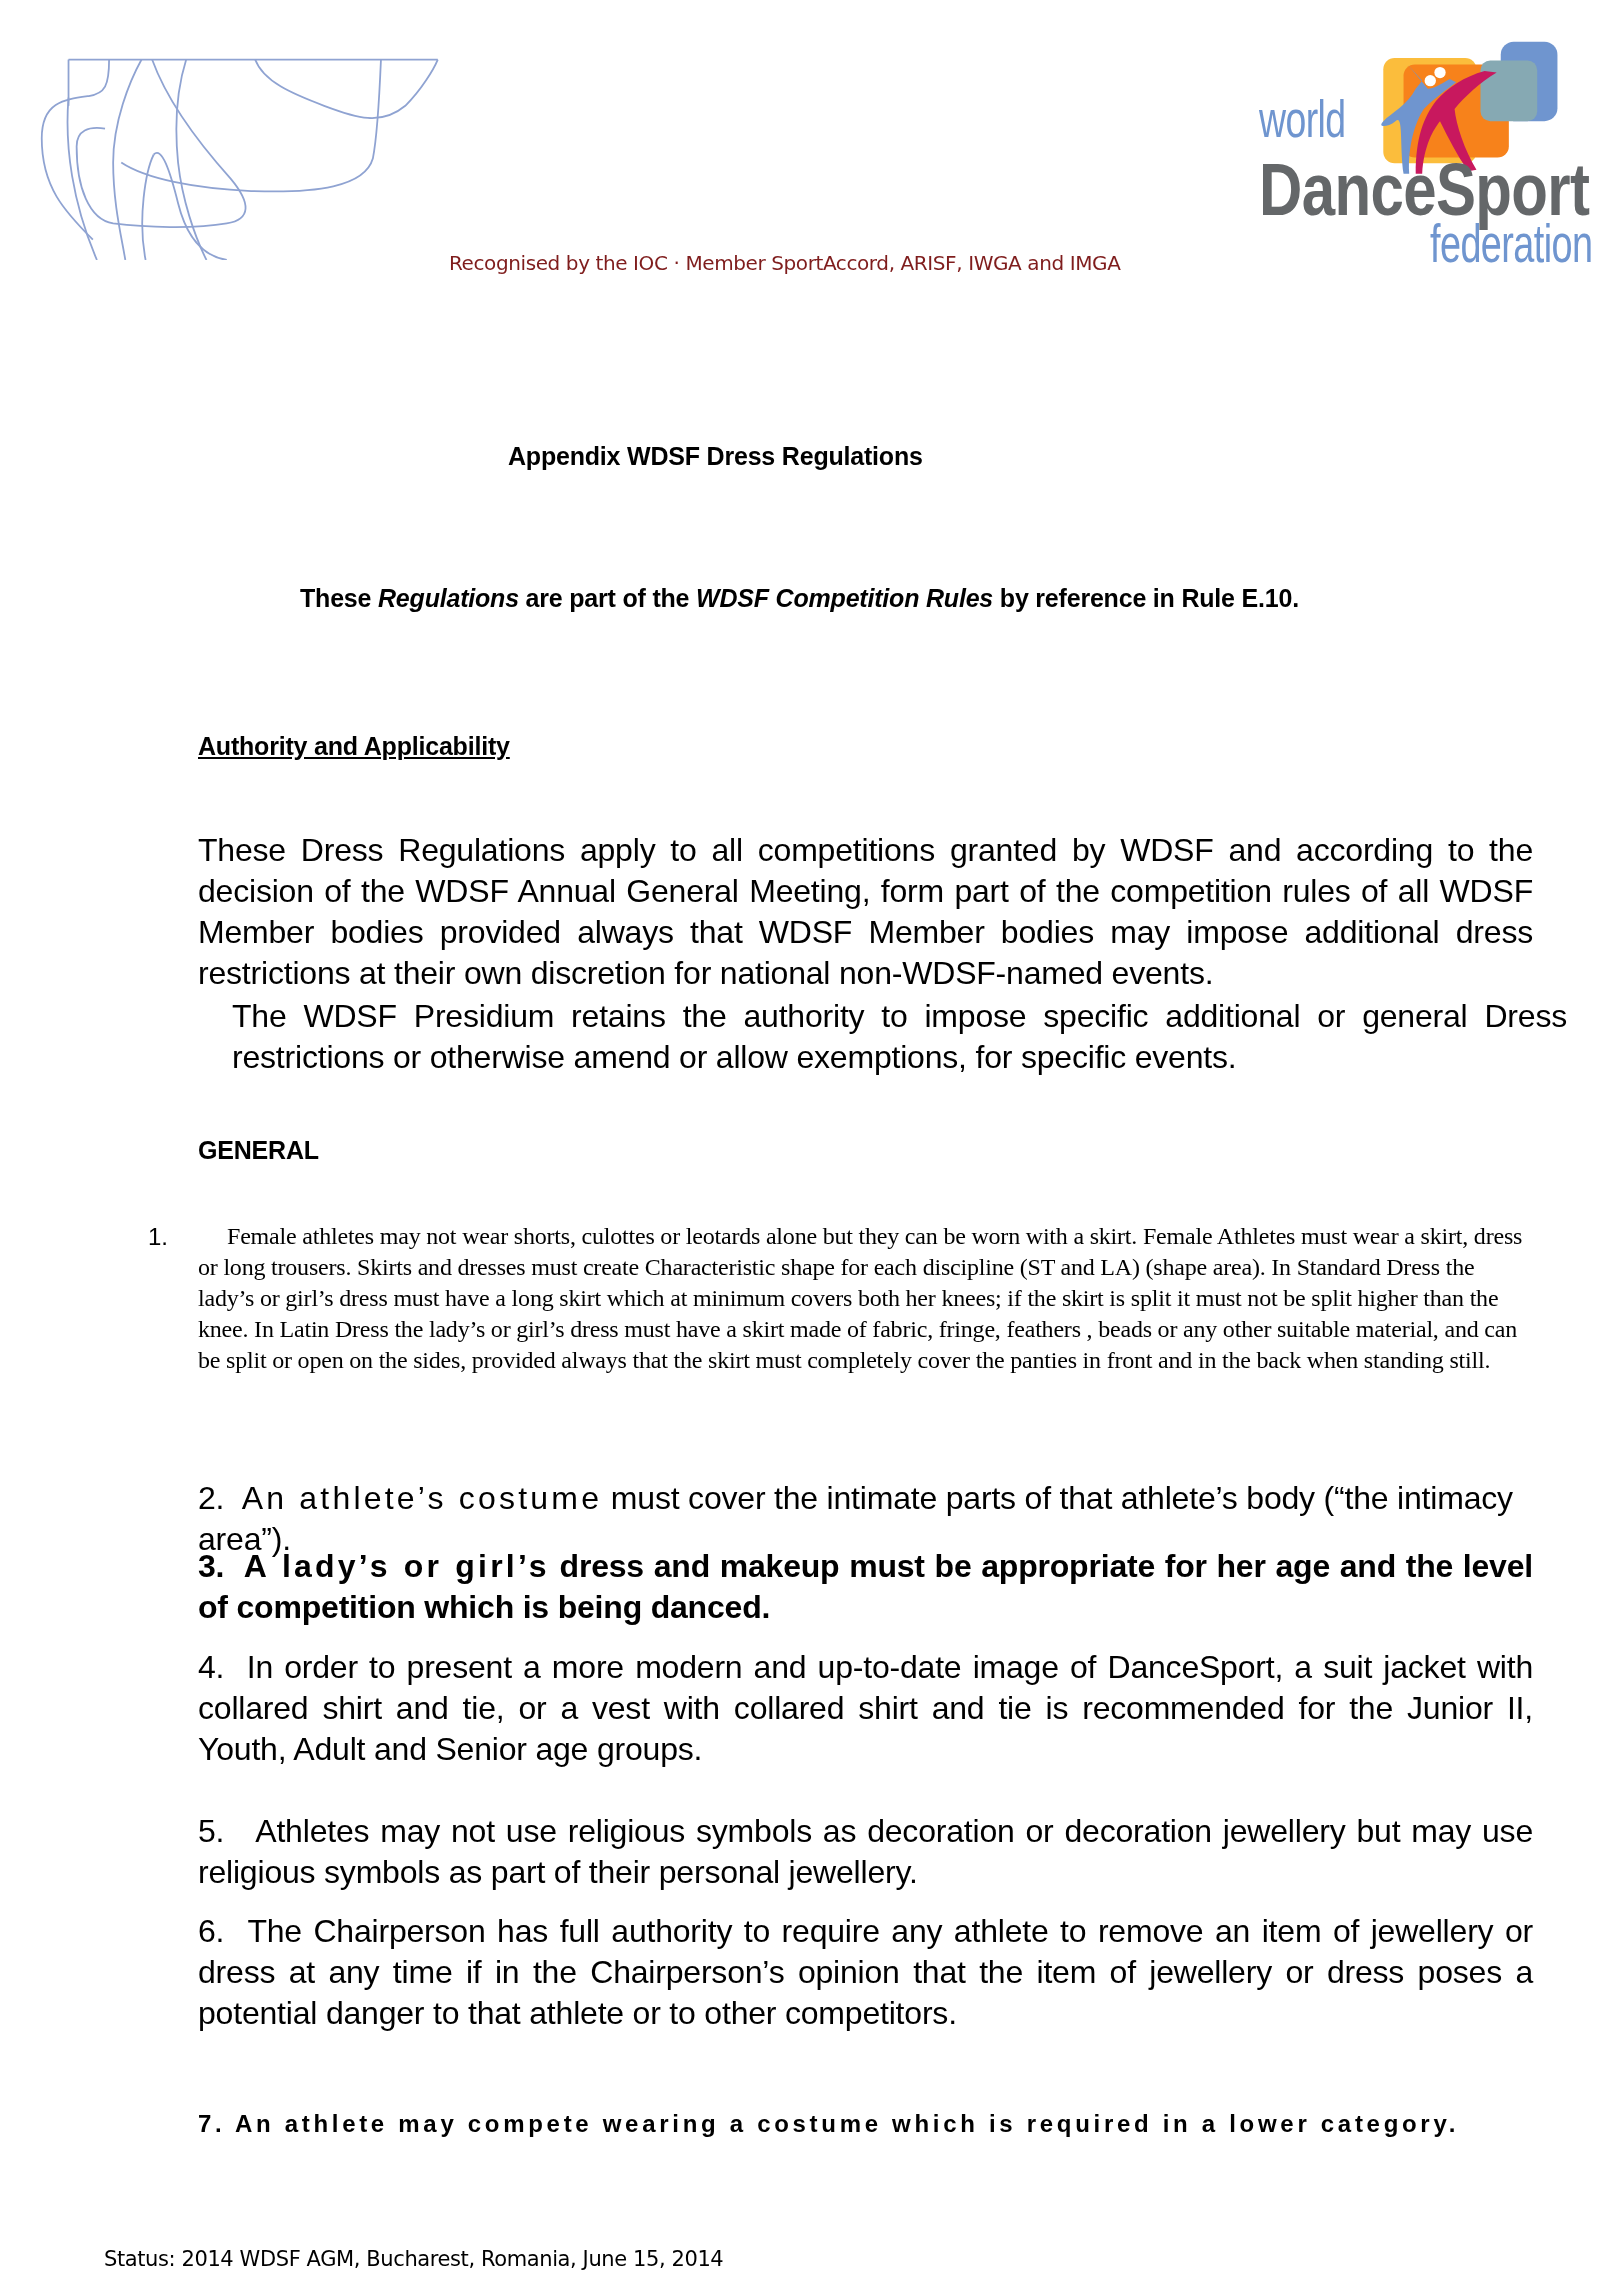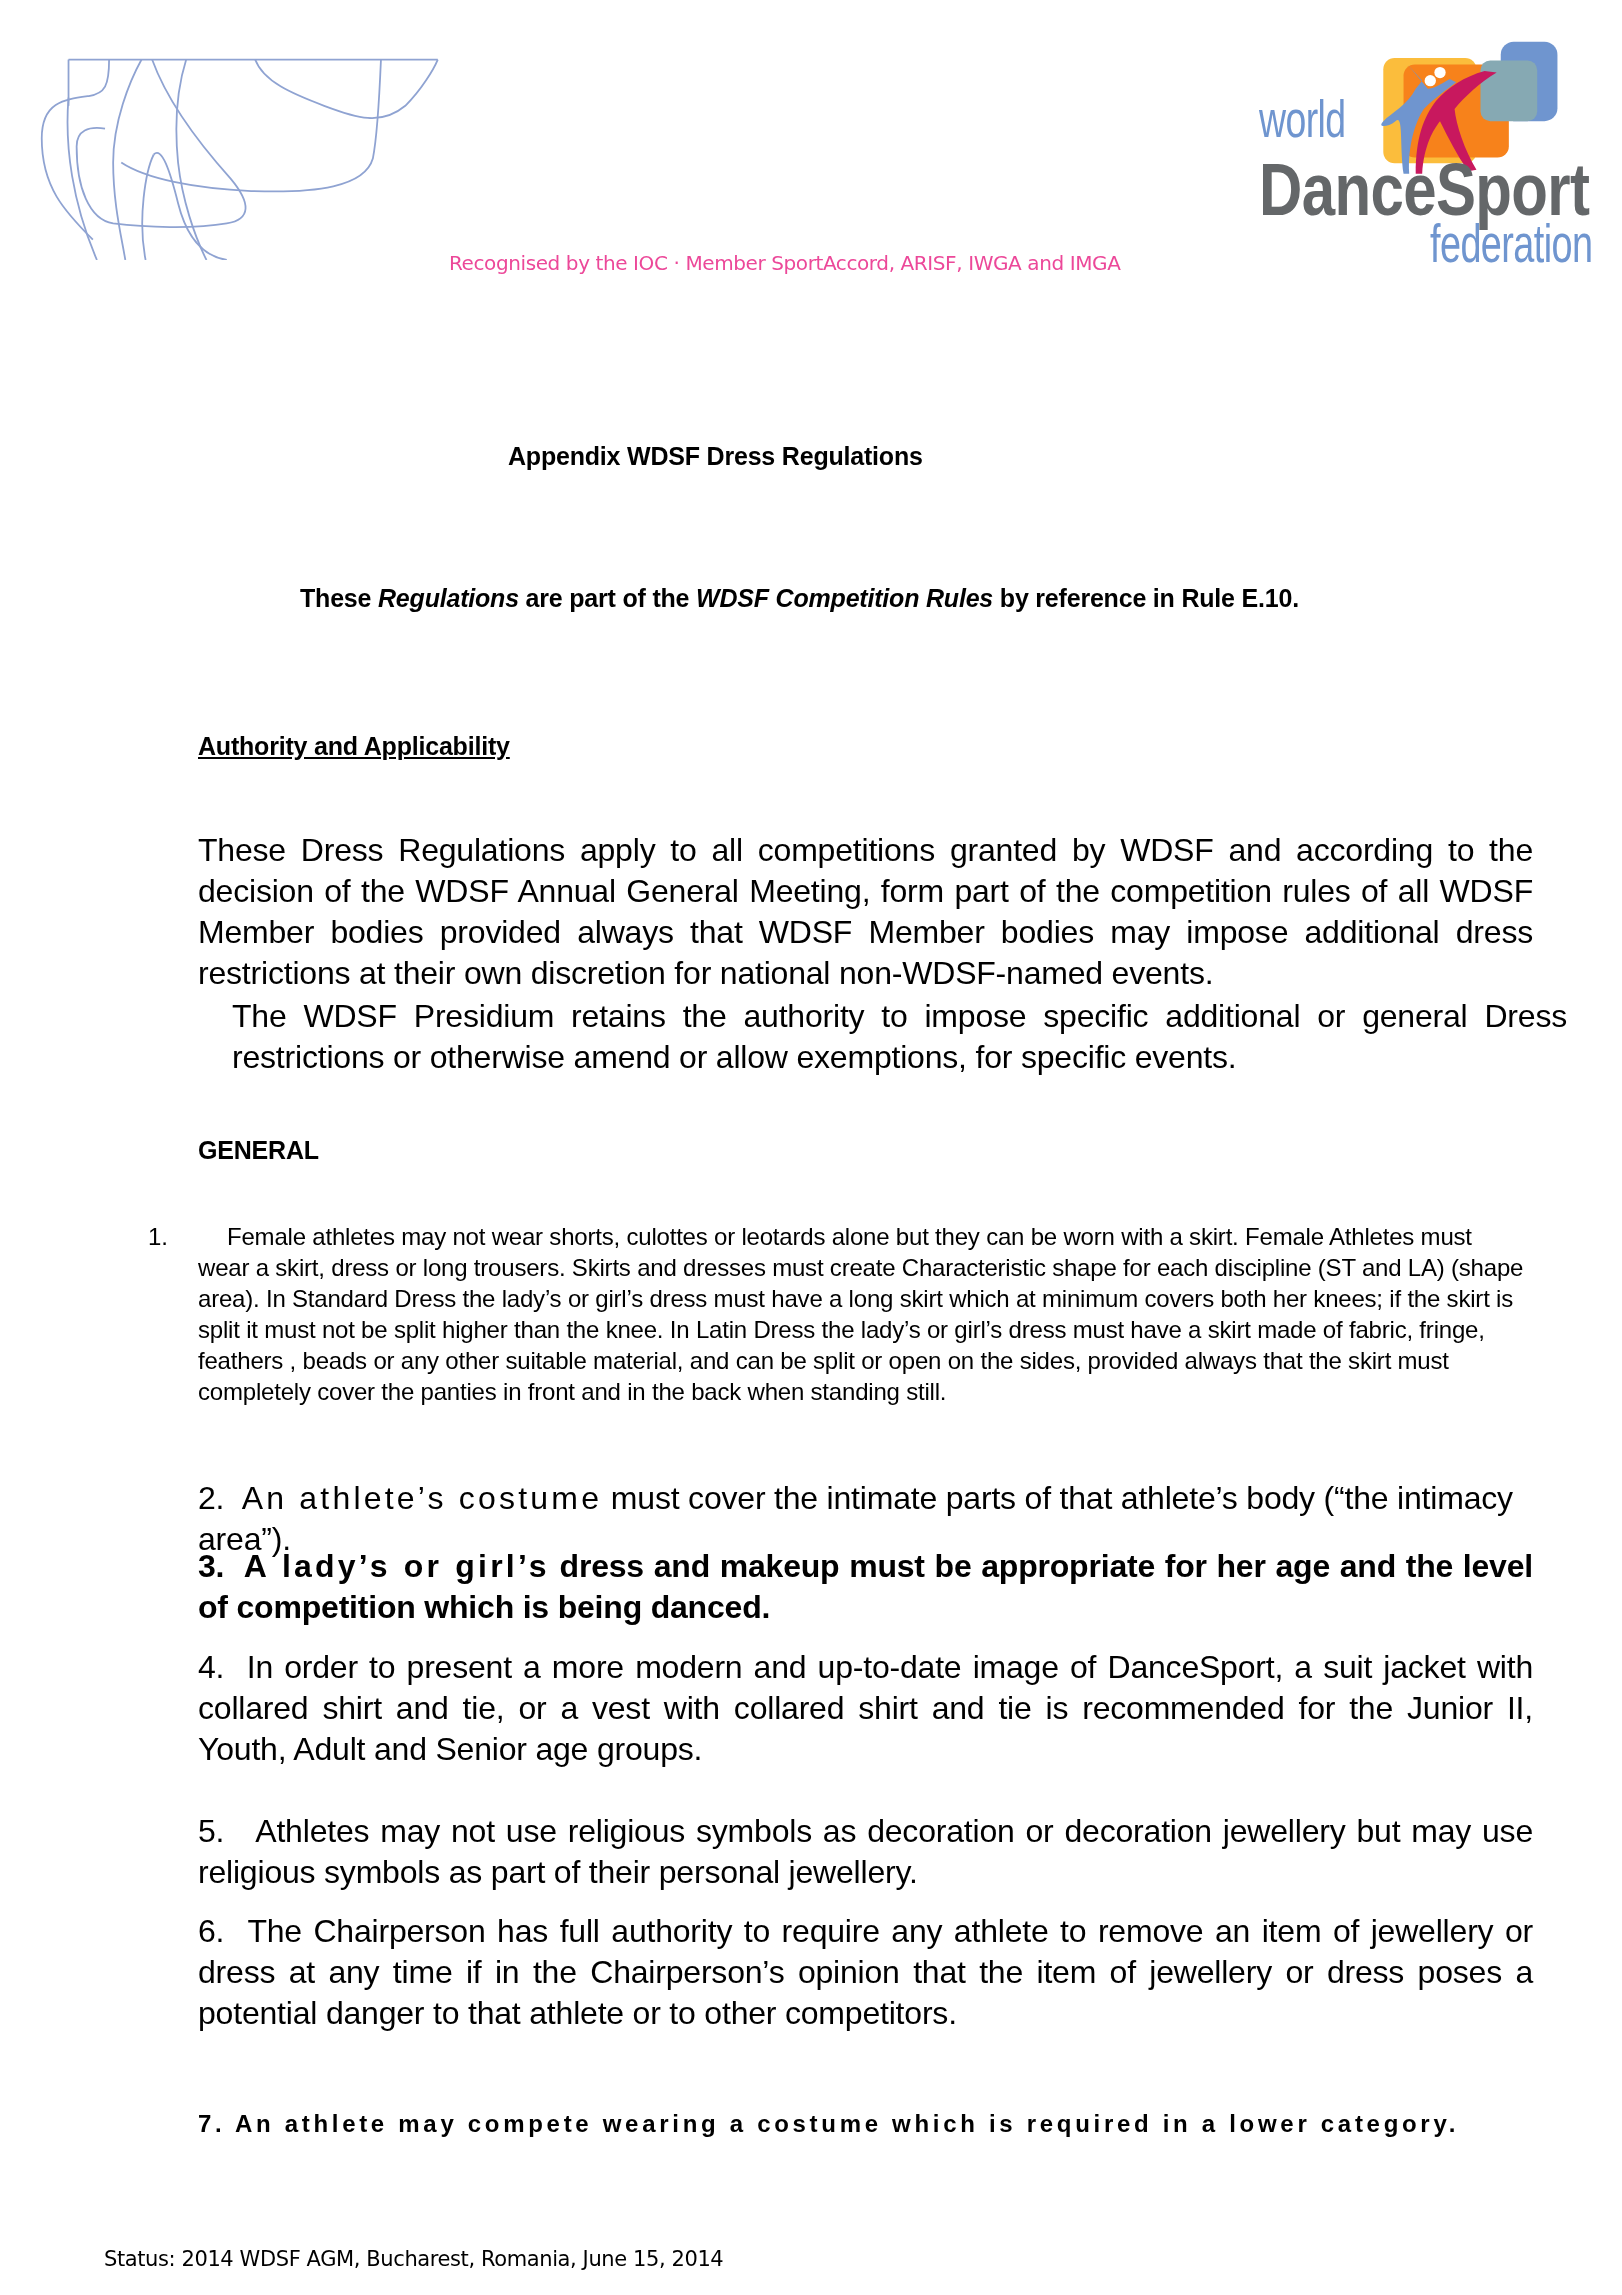--- a/index.html
+++ b/index.html
@@ -2,21 +2,21 @@
 <html style="font-size:13px"><head>
 <meta charset="utf-8">
 <style>
   html, body { margin: 0; padding: 0; background: #ffffff; }
   body { width: 1622px; height: 2295px; position: relative; overflow: hidden;
          font-family: "Liberation Sans", sans-serif; color: #000; }
   .abs { position: absolute; }
 
   
   .deco-lines { left: 32px; top: 49px; width: 422px; height: 211px; }
-  .tagline { left: 449px; top: 251px; font-size: 20px; color: #ec4899;
+  .tagline { left: 449px; top: 251px; font-size: 20px; color: #7f1d1d;
              font-family: "DejaVu Sans", sans-serif; letter-spacing: -0.4px; white-space: nowrap; }
   .logo { left: 1249px; top: 32px; width: 349px; height: 251px; }
   .logo-world { position: absolute; left: 9.7px; top: 57px; font-size: 52px; color: #6f95cf;
                 font-family: "Liberation Sans", sans-serif; transform: scaleX(0.72); transform-origin: left top;
                 letter-spacing: -0.8px; }
   .logo-dance { position: absolute; left: 9.7px; top: 120px; font-size: 75px; font-weight: bold; color: #646769;
                 font-family: "Liberation Sans", sans-serif; transform: scaleX(0.80); transform-origin: left top;
                 letter-spacing: -0.8px; line-height: 1; }
   .logo-fed { position: absolute; left: 181px; top: 180px; font-size: 54px; color: #6f95cf;
               font-family: "Liberation Sans", sans-serif; transform: scaleX(0.70); transform-origin: left top;
@@ -24,21 +24,21 @@
   .logo-mark { position: absolute; left: 110px; top: 0px; width: 243px; height: 154px; }
 
   
   .title { left: 508px; top: 442px; font-size: 25px; font-weight: bold; letter-spacing: -0.2px; white-space: nowrap; }
   .subtitle { left: 300px; top: 584px; font-size: 25px; font-weight: bold; white-space: nowrap; letter-spacing: -0.2px; }
   .subtitle i { font-style: italic; }
   .h2 { font-size: 25px; font-weight: bold; white-space: nowrap; letter-spacing: -0.2px; }
   .para { left: 198px; width: 1335px; font-size: 32px; line-height: 41px; text-align: justify;
           letter-spacing: -0.2px; }
   .para.left { text-align: left; }
-  .item1 { left: 198px; width: 1330px; top: 1221px; font-size: 24px; line-height: 31px; letter-spacing: -0.2px; }
+  .item1 { left: 198px; width: 1330px; top: 1221px; font-size: 24px; line-height: 31px; letter-spacing: -0.2px; font-family: Liberation Serif, serif; }
   .item1-num { left: 148px; top: 1221px; font-size: 24px; line-height: 31px; }
   .spaced { letter-spacing: 3.2px; }
   .item7 { left: 198px; top: 2110px; font-size: 24px; letter-spacing: 3.7px; white-space: nowrap; font-weight: bold; }
   .status { left: 104px; top: 2247px; font-size: 21px; font-family: "DejaVu Sans", sans-serif;
             letter-spacing: -0.4px; white-space: nowrap; }
 </style>
 </head>
 <body>
 
 <svg class="abs deco-lines" viewBox="0 0 520 260" fill="none" stroke="#8fa3d2" stroke-width="2.2">

